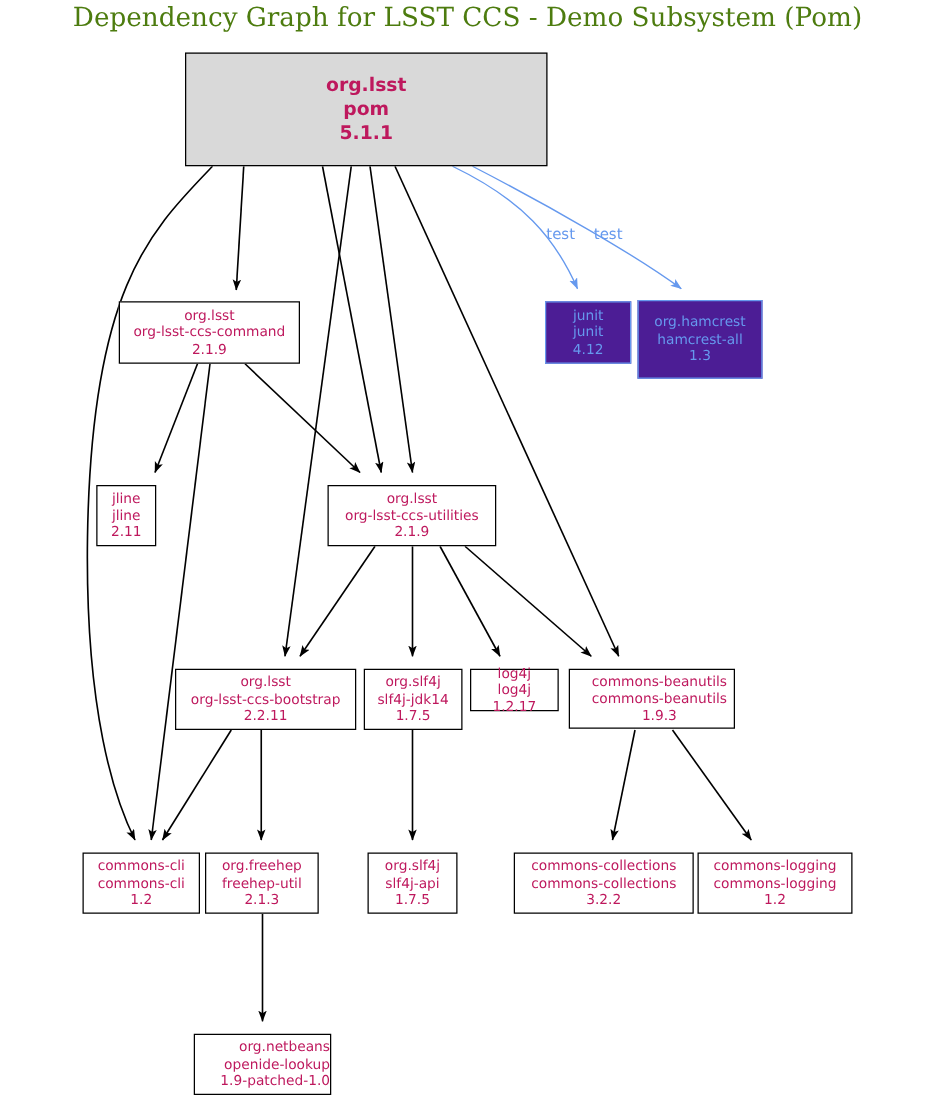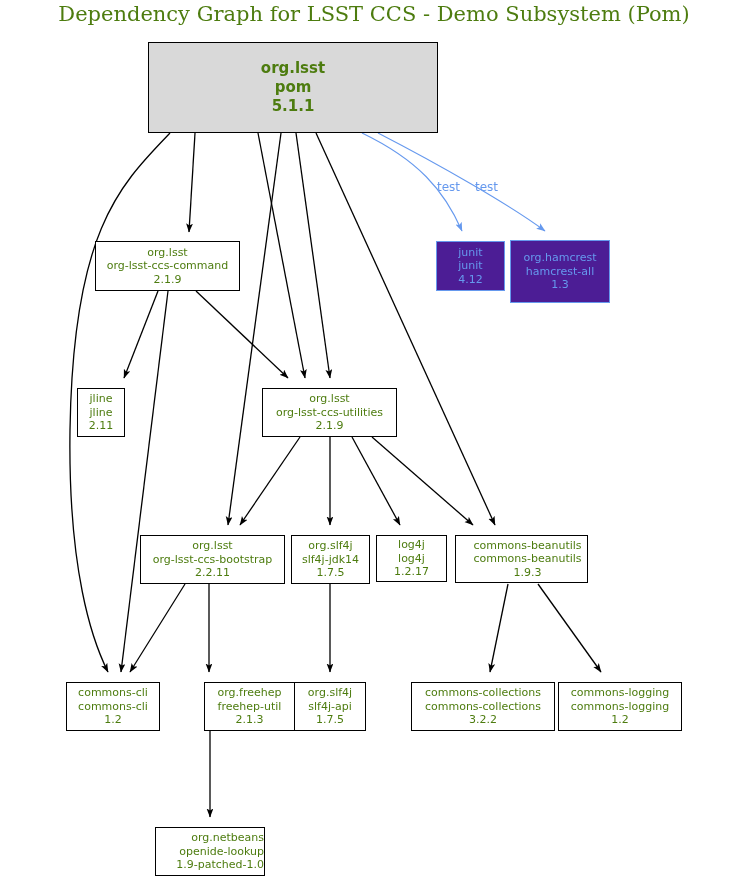--- a/index.html
+++ b/index.html
@@ -38,21 +38,21 @@
   .node {
     position: absolute;
     box-sizing: border-box;
     border: 1px solid #000000;
     background: #ffffff;
     display: flex;
     flex-direction: column;
     align-items: center;
     justify-content: center;
     text-align: center;
-    color: #4d7c0f;
+    color: #be185d;
     line-height: 1.22;
     font-size: 11px;
     font-family: "DejaVu Sans", sans-serif;
   }
   .node.root {
     background: #d9d9d9;
     border: 1px solid #000000;
     font-size: 15px;
     font-weight: bold;
     line-height: 1.25;
@@ -146,36 +146,36 @@
       <div class="node" style="left: 140px; top: 535px; width: 145px; height: 49px;">
         <span class="ln">org.lsst</span>
         <span class="ln">org-lsst-ccs-bootstrap</span>
         <span class="ln">2.2.11</span>
       </div>
       <div class="node" style="left: 291px; top: 535px; width: 79px; height: 49px;">
         <span class="ln">org.slf4j</span>
         <span class="ln">slf4j-jdk14</span>
         <span class="ln">1.7.5</span>
       </div>
-      <div class="node" style="left: 376px; top: 535px; width: 71px; height: 47px;">
+      <div class="node" style="left: 376px; top: 535px; width: 71px; height: 34px;">
         <span class="ln">log4j</span>
         <span class="ln">log4j</span>
         <span class="ln">1.2.17</span>
       </div>
       <div class="node" style="left: 455px; top: 535px; width: 133px; height: 48px; padding-left: 12px;">
         <span class="ln">commons-beanutils</span>
         <span class="ln">commons-beanutils</span>
         <span class="ln">1.9.3</span>
       </div>
       <div class="node" style="left: 66px; top: 682px; width: 94px; height: 49px;">
         <span class="ln">commons-cli</span>
         <span class="ln">commons-cli</span>
         <span class="ln">1.2</span>
       </div>
-      <div class="node" style="left: 164px; top: 682px; width: 91px; height: 49px; margin-left: 40px;">
+      <div class="node" style="left: 164px; top: 682px; width: 91px; height: 49px;">
         <span class="ln">org.freehep</span>
         <span class="ln">freehep-util</span>
         <span class="ln">2.1.3</span>
       </div>
       <div class="node" style="left: 294px; top: 682px; width: 72px; height: 49px;">
         <span class="ln">org.slf4j</span>
         <span class="ln">slf4j-api</span>
         <span class="ln">1.7.5</span>
       </div>
       <div class="node" style="left: 411px; top: 682px; width: 144px; height: 49px;">

